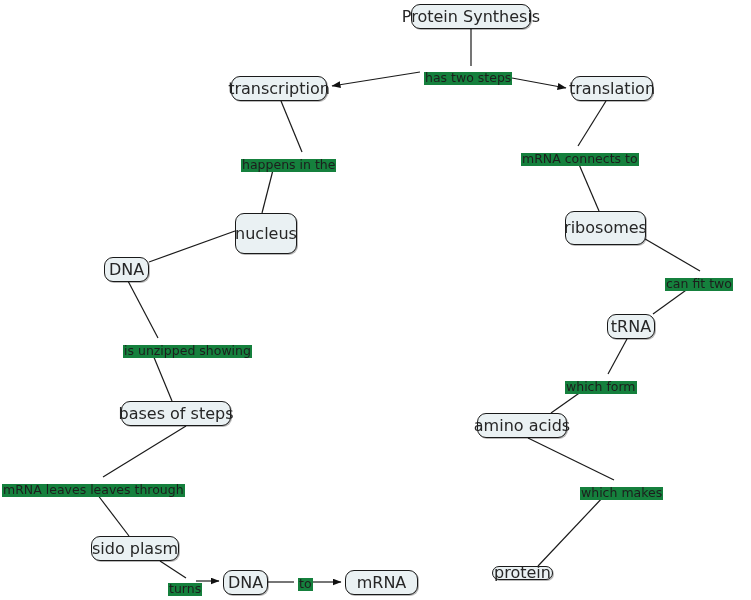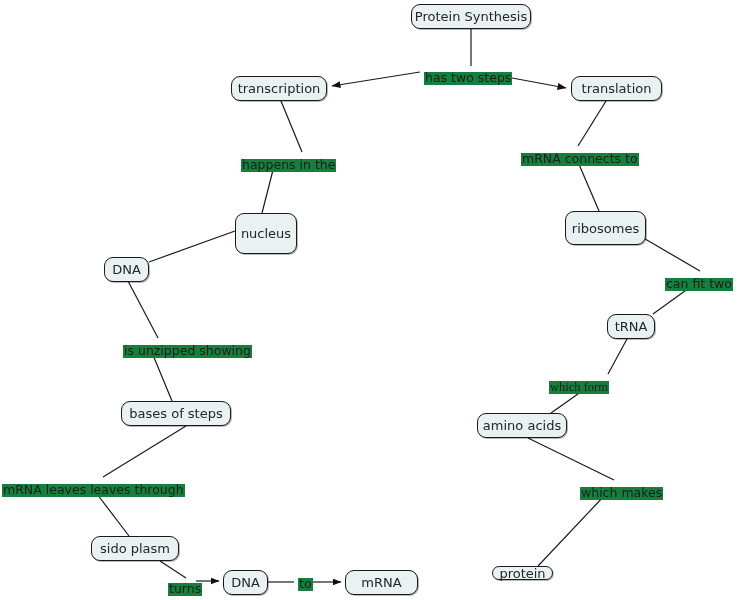--- a/index.html
+++ b/index.html
@@ -25,21 +25,21 @@
     width: 751px;
     height: 600px;
   }
   .node {
     position: absolute;
     box-sizing: border-box;
     background: #eaf1f3;
     border: 1px solid #1a1a1a;
     border-radius: 9px;
     color: #262626;
-    font-size: 13px;
+    font-size: 16px;
     line-height: 1;
     display: flex;
     align-items: center;
     justify-content: center;
     white-space: nowrap;
     padding: 0 9px;
     box-shadow: 1px 1px 0 rgba(0,0,0,0.28);
   }
   .edge-label {
     position: absolute;
@@ -82,37 +82,37 @@
         <line x1="689" y1="288" x2="653" y2="314" stroke="#1a1a1a" stroke-width="1.2"></line>
         <line x1="627" y1="339" x2="608" y2="374" stroke="#1a1a1a" stroke-width="1.2"></line>
         <line x1="585" y1="389" x2="551" y2="413" stroke="#1a1a1a" stroke-width="1.2"></line>
         <line x1="528" y1="438" x2="614" y2="480" stroke="#1a1a1a" stroke-width="1.2"></line>
         <line x1="605" y1="495" x2="538" y2="566" stroke="#1a1a1a" stroke-width="1.2"></line>
       </g>
   </svg>
   <div id="nodes-layer">
       <div class="node" style="left: 411px; top: 4px; width: 120px; height: 25px;">Protein Synthesis</div>
       <div class="node" style="left: 231px; top: 76px; width: 96px; height: 25px;">transcription</div>
-      <div class="node" style="left: 571px; top: 76px; width: 91px; height: 25px;">translation</div>
+      <div class="node" style="left: 571px; top: 76px; width: 82px; height: 25px;">translation</div>
       <div class="node" style="left: 235px; top: 213px; width: 62px; height: 41px;">nucleus</div>
       <div class="node" style="left: 565px; top: 211px; width: 81px; height: 34px;">ribosomes</div>
       <div class="node" style="left: 104px; top: 257px; width: 45px; height: 25px;">DNA</div>
       <div class="node" style="left: 607px; top: 314px; width: 48px; height: 25px;">tRNA</div>
       <div class="node" style="left: 121px; top: 401px; width: 110px; height: 25px;">bases of steps</div>
       <div class="node" style="left: 477px; top: 413px; width: 90px; height: 25px;">amino acids</div>
       <div class="node" style="left: 91px; top: 536px; width: 88px; height: 25px;">sido plasm</div>
       <div class="node" style="left: 492px; top: 566px; width: 61px; height: 14px;">protein</div>
       <div class="node" style="left: 223px; top: 570px; width: 45px; height: 25px;">DNA</div>
       <div class="node" style="left: 345px; top: 570px; width: 73px; height: 25px;">mRNA</div>
     </div>
   <div id="edge-labels-layer">
       <div class="edge-label" style="left: 424px; top: 72px;">has two steps</div>
       <div class="edge-label" style="left: 241px; top: 159px;">happens in the</div>
       <div class="edge-label" style="left: 521px; top: 153px;">mRNA connects to</div>
       <div class="edge-label" style="left: 665px; top: 278px;">can fit two</div>
       <div class="edge-label" style="left: 90px; top: 345px; margin-left: 33px;">is unzipped showing</div>
-      <div class="edge-label" style="left: 549px; top: 381px; font-family: Liberation Serif, serif;">which form</div>
+      <div class="edge-label" style="left: 565px; top: 381px;">which form</div>
       <div class="edge-label" style="left: 2px; top: 484px;">mRNA leaves leaves through</div>
       <div class="edge-label" style="left: 580px; top: 487px;">which makes</div>
       <div class="edge-label" style="left: 168px; top: 583px;">turns</div>
       <div class="edge-label" style="left: 298px; top: 578px;">to</div>
     </div>
 </div>
 
 </body></html>

